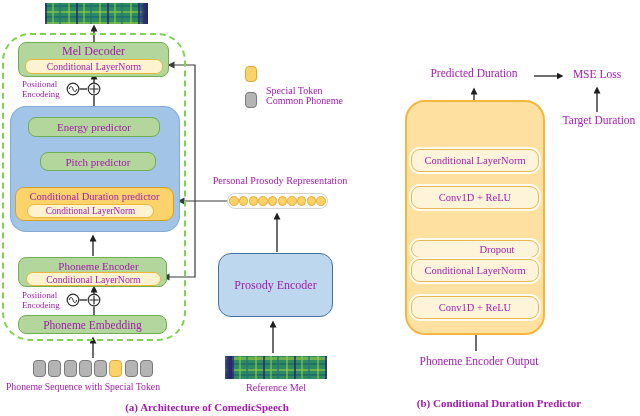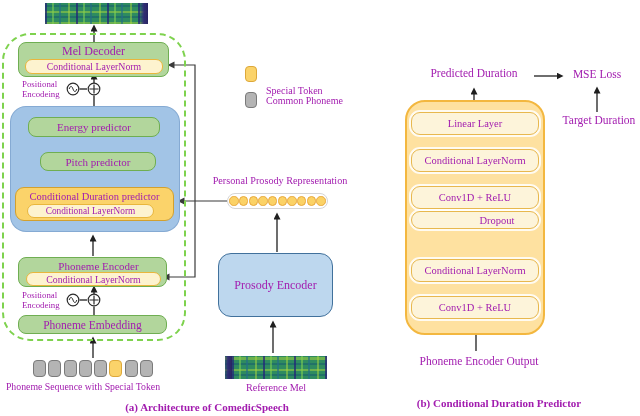--- a/index.html
+++ b/index.html
@@ -178,23 +178,22 @@
   <div class="abs prosody ctr lbl" style="left:218px;top:253px;width:115px;height:64px;">Prosody Encoder</div>
 
   <div class="abs spec" style="left:225px;top:356px;width:102px;height:23px;background-position:7px 3px;"></div>
   <div class="abs ctr lbl" style="left:230px;top:382px;width:92px;font-size:10.2px;">Reference Mel</div>
 
   <div class="abs ctr lbl" style="left:414px;top:67px;width:120px;font-size:11.5px;">Predicted Duration</div>
   <div class="abs ctr lbl" style="left:566px;top:68px;width:62px;font-size:11.5px;">MSE Loss</div>
   <div class="abs ctr lbl" style="left:554px;top:114px;width:90px;font-size:11.5px;">Target Duration</div>
 
   <div class="abs rcont" style="left:405px;top:100px;width:140px;height:235px;"></div>
-  <div class="abs rlayer ctr lbl" style="left:411px;top:112px;width:128px;height:23px;">Linear Layer</div>
   <div class="abs rlayer ctr lbl" style="left:411px;top:149px;width:128px;height:23px;">Conditional LayerNorm</div>
   <div class="abs rlayer ctr lbl" style="left:411px;top:186px;width:128px;height:23px;">Conv1D + ReLU</div>
-  <div class="abs rlayer ctr lbl" style="left:411px;top:211px;width:128px;height:18px;padding-left:44px;">Dropout</div>
+  <div class="abs rlayer ctr lbl" style="left:411px;top:240px;width:128px;height:18px;padding-left:44px;">Dropout</div>
   <div class="abs rlayer ctr lbl" style="left:411px;top:259px;width:128px;height:23px;">Conditional LayerNorm</div>
   <div class="abs rlayer ctr lbl" style="left:411px;top:296px;width:128px;height:23px;">Conv1D + ReLU</div>
 
   <div class="abs ctr lbl" style="left:406px;top:355px;width:146px;font-size:11.5px;">Phoneme Encoder Output</div>
   <div class="abs ctr caption lbl" style="left:379px;top:397px;width:240px;">(b) Conditional Duration Predictor</div>
 
 </div>
 
 </body></html>

